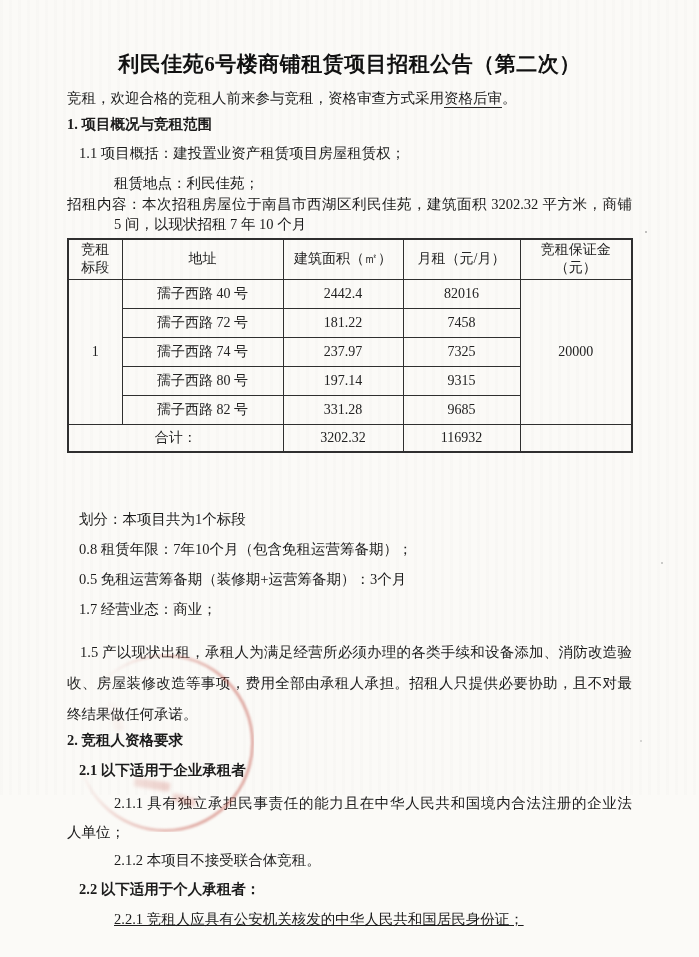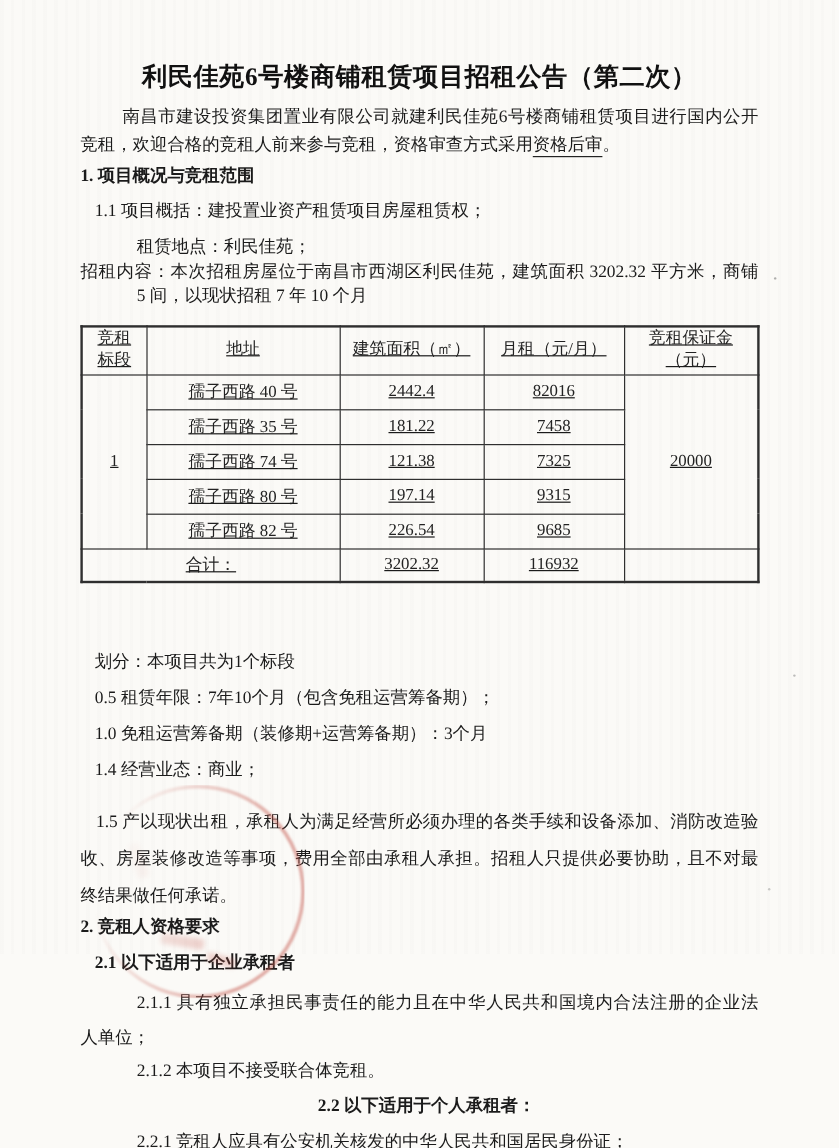--- a/index.html
+++ b/index.html
@@ -31,45 +31,44 @@
   .intro .l1{text-indent:35px;}
   .u{border-bottom:1.5px solid #222;padding-bottom:1px;text-align:center;}
   .bold{font-weight:bold;}
   .s1-heading{margin-top:4px;}
   .item-1-1{margin-top:8px;margin-left:12px;}
   .loc-line{margin-top:9px;margin-left:47px;}
   .content-lines{margin-top:0;line-height:20px;}
   .content-lines .l2{margin-left:47px;}
   
   .lease{
-    margin-top:14px;
+    margin-top:4px;
     width:564px;table-layout:fixed;border-collapse:collapse;
     border:2px solid var(--line);
     font-size:14px;
-    text-decoration:underline;
   }
   .lease th,.lease td{
     border:1px solid var(--line);
     text-align:center;vertical-align:middle;
     padding:0 2px;color:#222;
   }
   .lease th{font-weight:normal;white-space:pre-line;line-height:18px;}
   .lease thead tr{height:40px;}
   .lease tbody tr{height:29px;}
   .lease tr.total-row{height:28px;border-radius:13px;}
   .division{margin-top:56px;margin-left:12px;}
   .item-1-2,.item-1-3,.item-1-4{margin-top:9px;margin-left:12px;}
   .item-1-5{margin-top:17px;line-height:31px;}
   .item-1-5 .l1{text-indent:13px;}
   .s2-heading{margin-top:0;}
   .item-2-1{margin-top:9px;margin-left:12px;}
   .item-2-1-1{margin-top:8px;line-height:29px;}
   .item-2-1-1 .l1{text-indent:47px;}
   .item-2-1-2{margin-top:3px;margin-left:47px;}
-  .item-2-2{margin-top:8px;margin-left:12px;text-align:center;}
+  .item-2-2{margin-top:8px;margin-left:12px;}
   .item-2-2-1{margin-top:9px;margin-left:47px;text-decoration:underline;}
   
   .stamp{
     position:absolute;left:76px;top:654px;width:178px;height:178px;
     pointer-events:none;opacity:0.5;filter:blur(0.8px);
     -webkit-mask-image:linear-gradient(105deg, transparent 14%, rgba(0,0,0,0.5) 42%, rgba(0,0,0,0.95) 72%);
     mask-image:linear-gradient(105deg, transparent 14%, rgba(0,0,0,0.5) 42%, rgba(0,0,0,0.95) 72%);
   }
   .stamp-ring{position:absolute;inset:0;border:3.5px solid var(--stamp);border-radius:50%;}
   .stamp-mark{position:absolute;background:var(--stamp);filter:blur(1.6px);border-radius:2px;}
@@ -84,21 +83,20 @@
 </style>
 </head>
 <body>
 
 <div class="page">
   <div class="content">
 
     <h1 class="doc-title">利民佳苑6号楼商铺租赁项目招租公告（第二次）</h1>
 
     <div class="para intro">
-      <div class="l1 jline">南昌市建设投资集团置业有限公司就建利民佳苑6号楼商铺租赁项目进行国内公开</div>
       <div class="l2"><span>竞租，欢迎合格的竞租人前来参与竞租，资格审查方式采用</span><span class="u">资格后审</span><span>。</span></div>
     </div>
 
     <p class="para bold s1-heading">1. 项目概况与竞租范围</p>
 
     <p class="para item-1-1">1.1 项目概括：建投置业资产租赁项目房屋租赁权；</p>
 
     <p class="para loc-line">租赁地点：利民佳苑；</p>
 
     <div class="para content-lines">
@@ -127,52 +125,52 @@
       </thead>
       <tbody>
         <tr>
           <td rowspan="5">1</td>
           <td>孺子西路 40 号</td>
           <td>2442.4</td>
           <td>82016</td>
           <td rowspan="5">20000</td>
         </tr>
         <tr>
-          <td>孺子西路 35 号</td>
+          <td>孺子西路 72 号</td>
           <td>181.22</td>
           <td>7458</td>
         </tr>
         <tr>
           <td>孺子西路 74 号</td>
-          <td>121.38</td>
+          <td>237.97</td>
           <td>7325</td>
         </tr>
         <tr>
           <td>孺子西路 80 号</td>
           <td>197.14</td>
           <td>9315</td>
         </tr>
         <tr>
           <td>孺子西路 82 号</td>
-          <td>226.54</td>
+          <td>331.28</td>
           <td>9685</td>
         </tr>
         <tr class="total-row">
           <td colspan="2">合计：</td>
           <td>3202.32</td>
           <td>116932</td>
           <td></td>
         </tr>
       </tbody>
     </table>
 
     <p class="para division">划分：本项目共为1个标段</p>
-    <p class="para item-1-2">0.5 租赁年限：7年10个月（包含免租运营筹备期）；</p>
-    <p class="para item-1-3">1.0 免租运营筹备期（装修期+运营筹备期）：3个月</p>
-    <p class="para item-1-4">1.4 经营业态：商业；</p>
+    <p class="para item-1-2">0.8 租赁年限：7年10个月（包含免租运营筹备期）；</p>
+    <p class="para item-1-3">0.5 免租运营筹备期（装修期+运营筹备期）：3个月</p>
+    <p class="para item-1-4">1.7 经营业态：商业；</p>
 
     <div class="para item-1-5">
       <div class="l1 jline">1.5 产以现状出租，承租人为满足经营所必须办理的各类手续和设备添加、消防改造验</div>
       <div class="jline">收、房屋装修改造等事项，费用全部由承租人承担。招租人只提供必要协助，且不对最</div>
       <div>终结果做任何承诺。</div>
     </div>
 
     <p class="para bold s2-heading">2. 竞租人资格要求</p>
     <p class="para bold item-2-1">2.1 以下适用于企业承租者</p>
 

